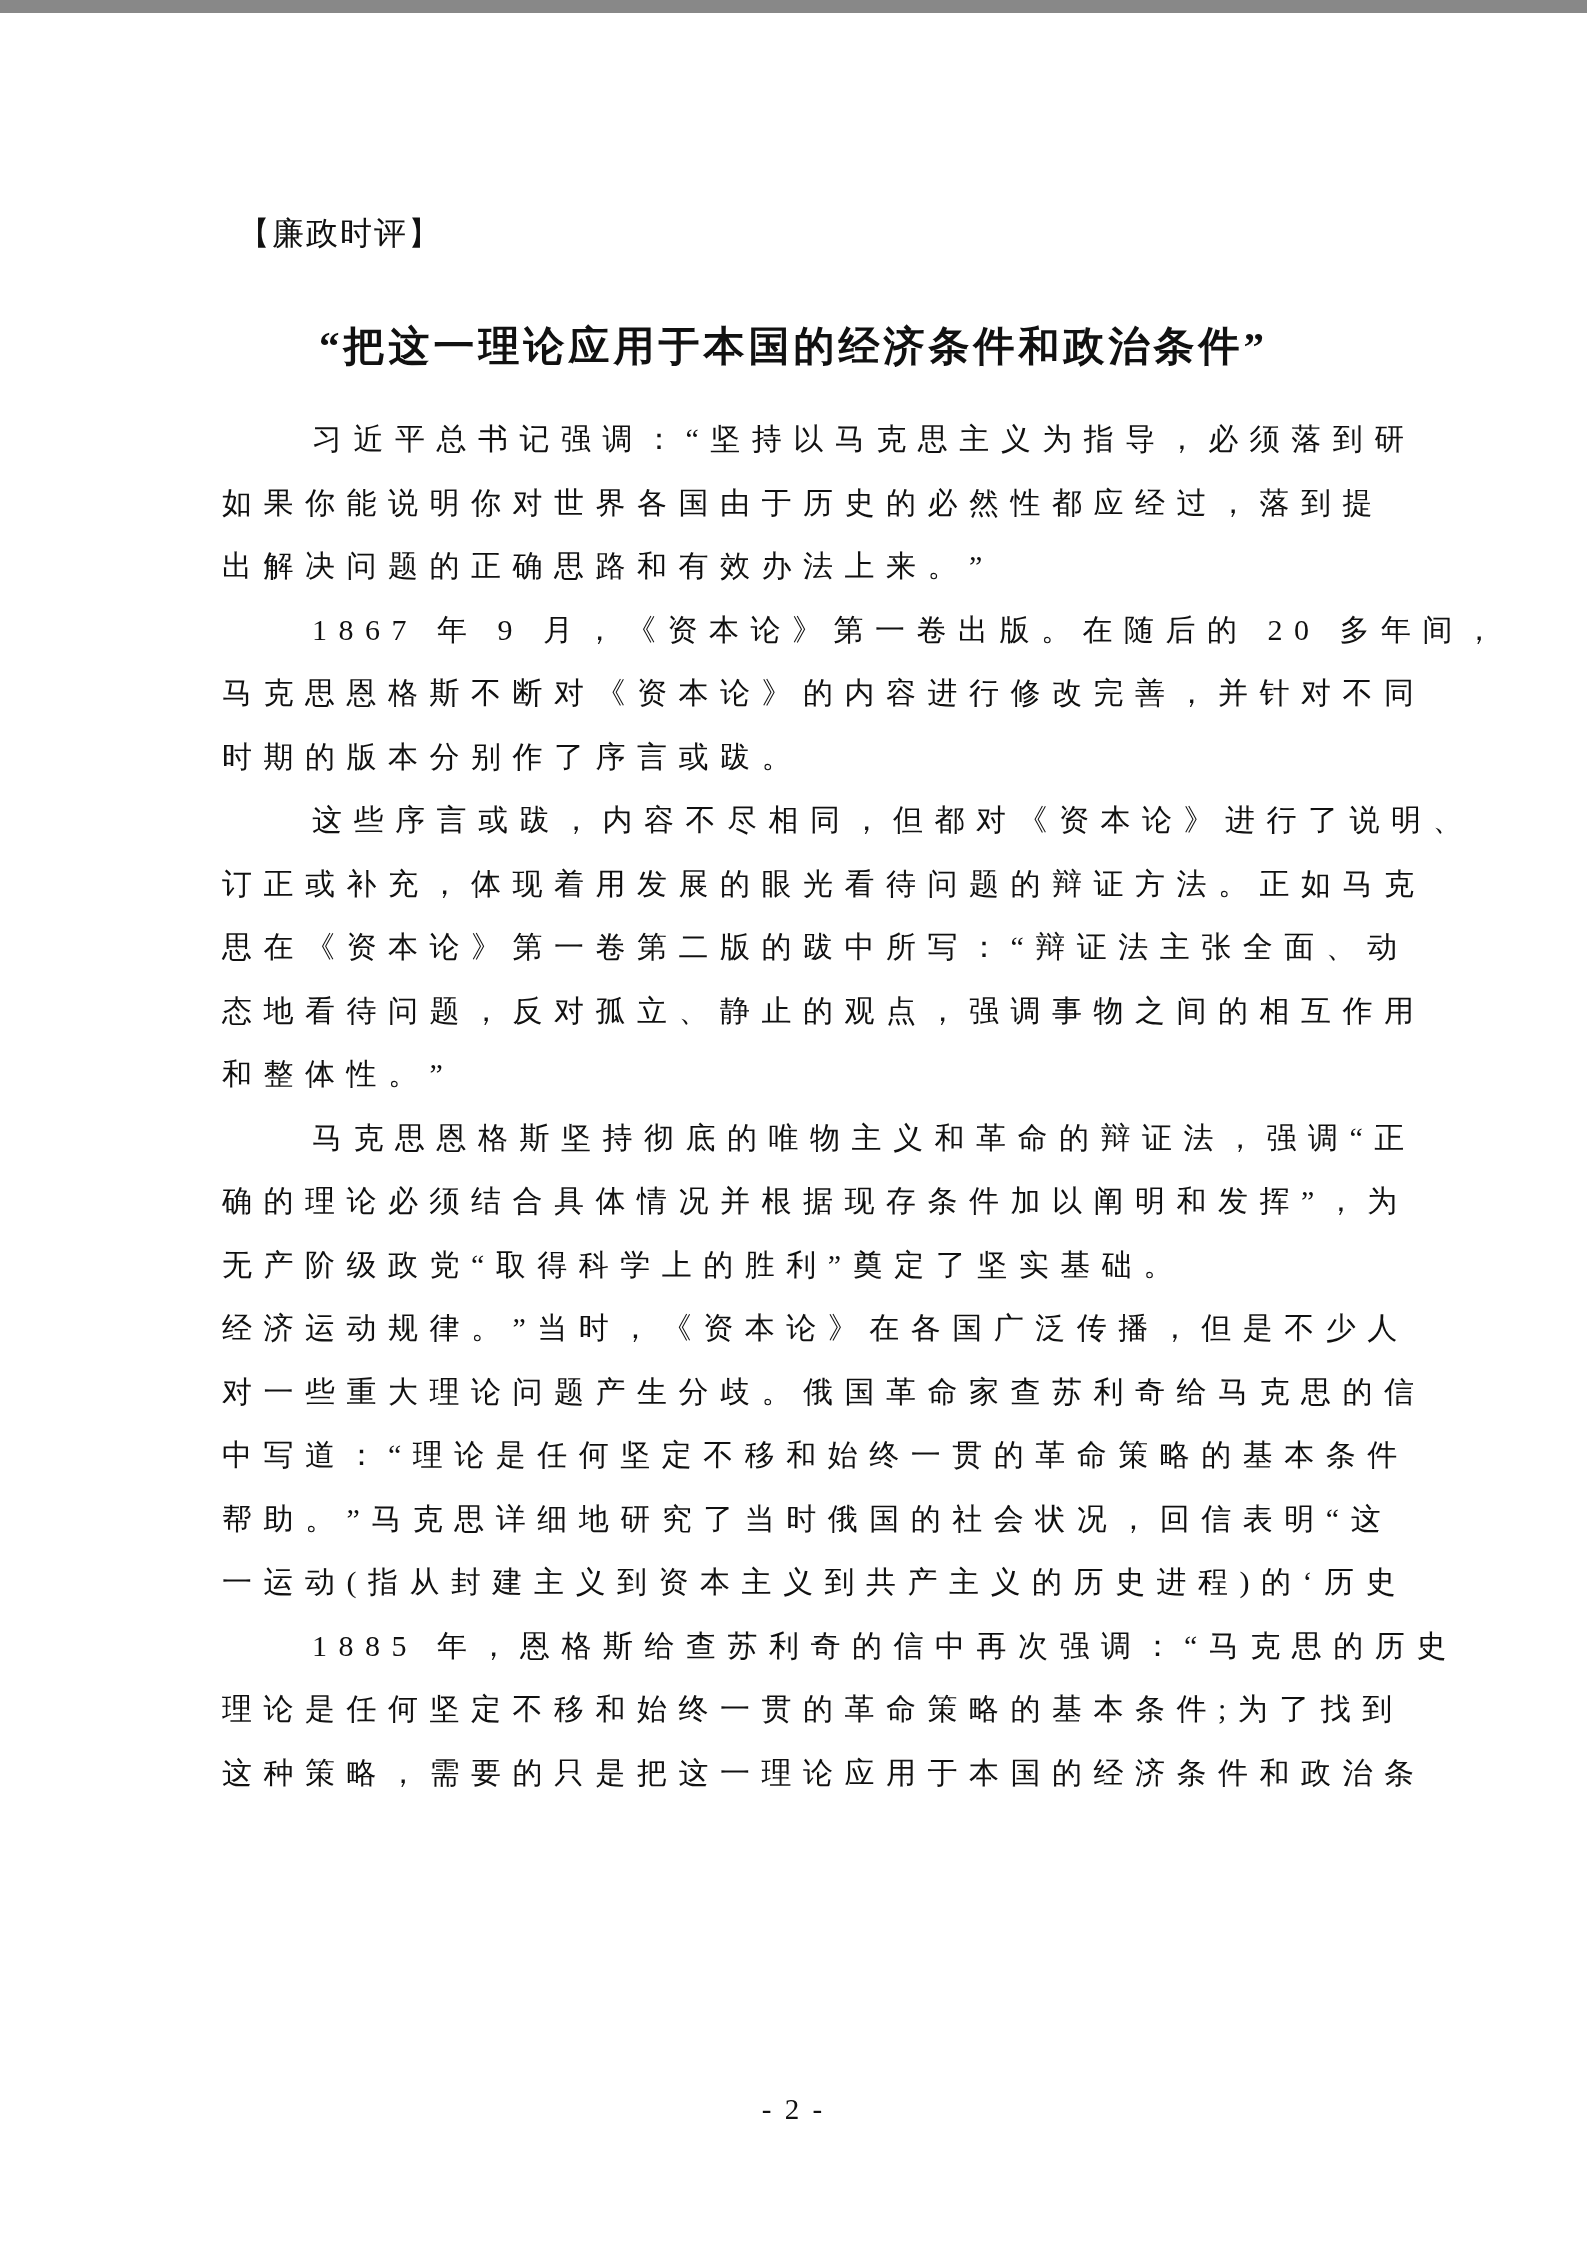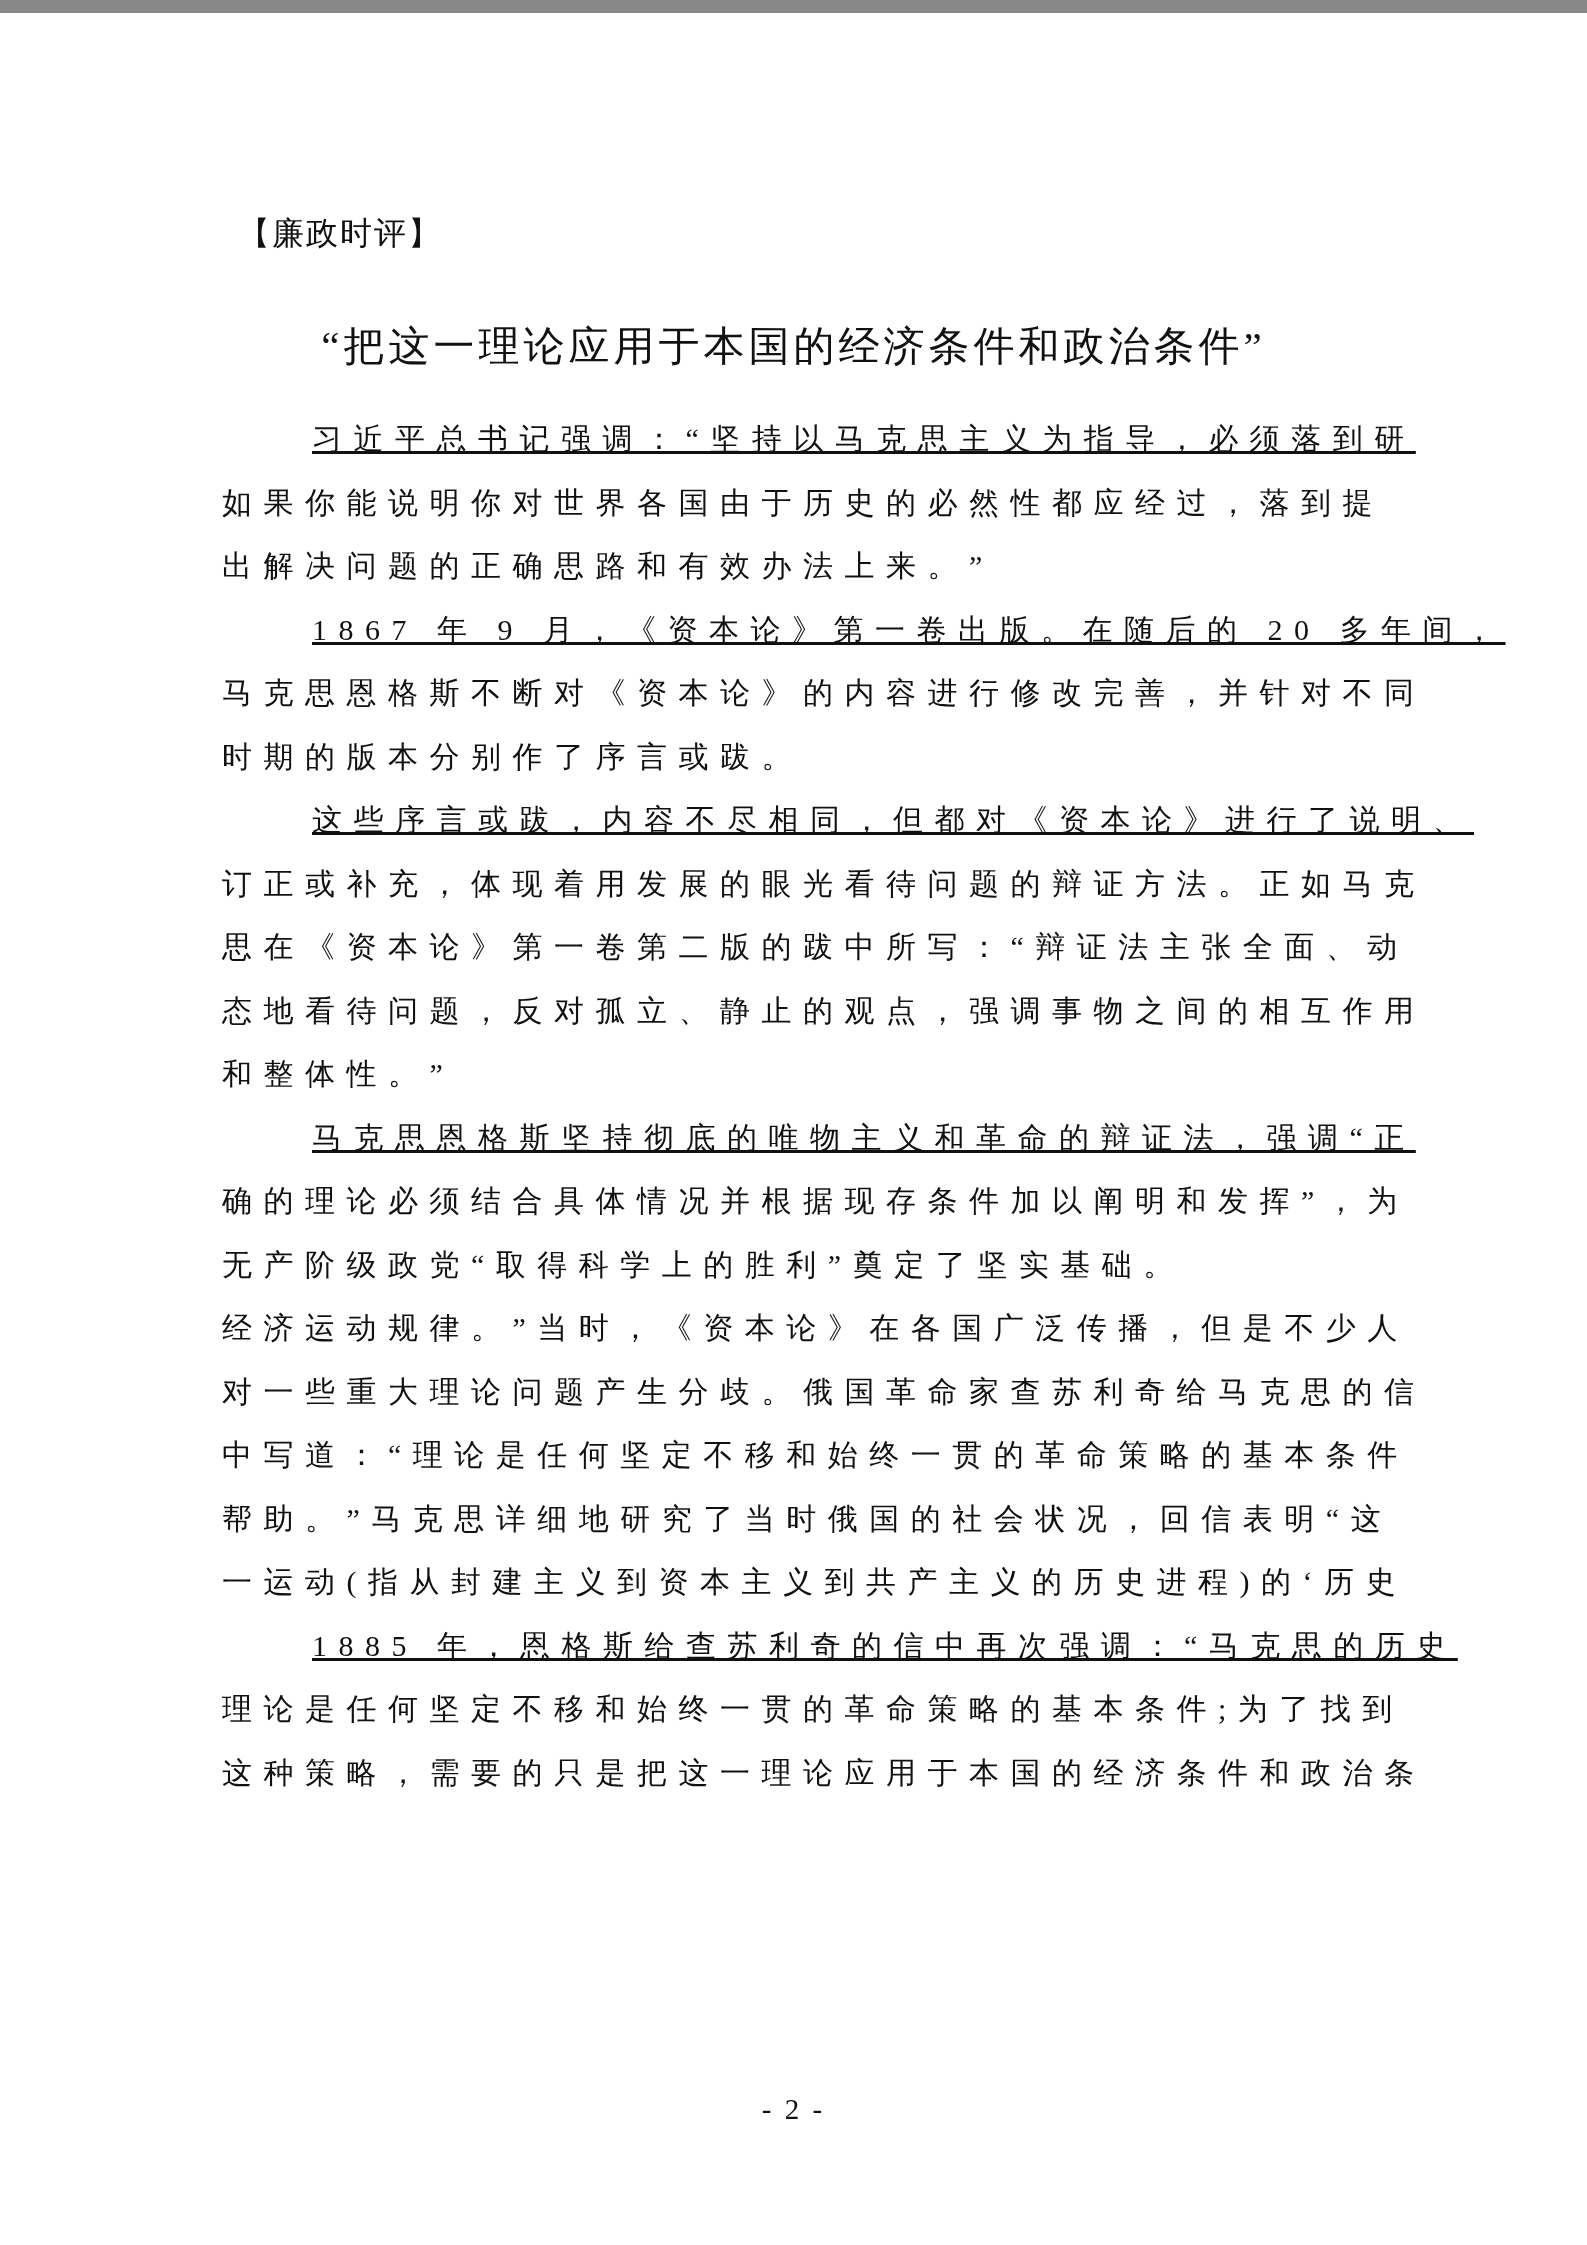--- a/index.html
+++ b/index.html
@@ -23,40 +23,39 @@
     white-space: nowrap;
   }
   .doc-title {
     position: absolute;
     left: 0;
     right: 0;
     top: 305px;
     text-align: center;
     font-size: 41px;
     line-height: 56px;
-    font-weight: normal;
+    font-weight: bold;
     letter-spacing: 4px;
     white-space: nowrap;
   }
   .doc-body {
     position: absolute;
     left: 222px;
     top: 394px;
     width: 1200px;
     font-size: 30px;
     letter-spacing: 11.5px;
   }
   .text-line {
     height: 63.5px;
     line-height: 63.5px;
     white-space: nowrap;
   }
   .text-line.first {
     padding-left: 90px;
-    text-decoration: underline;
   }
   .page-footer {
     position: absolute;
     left: 0;
     right: 0;
     top: 2076px;
     text-align: center;
     font-size: 29px;
     line-height: 40px;
     letter-spacing: 3px;

